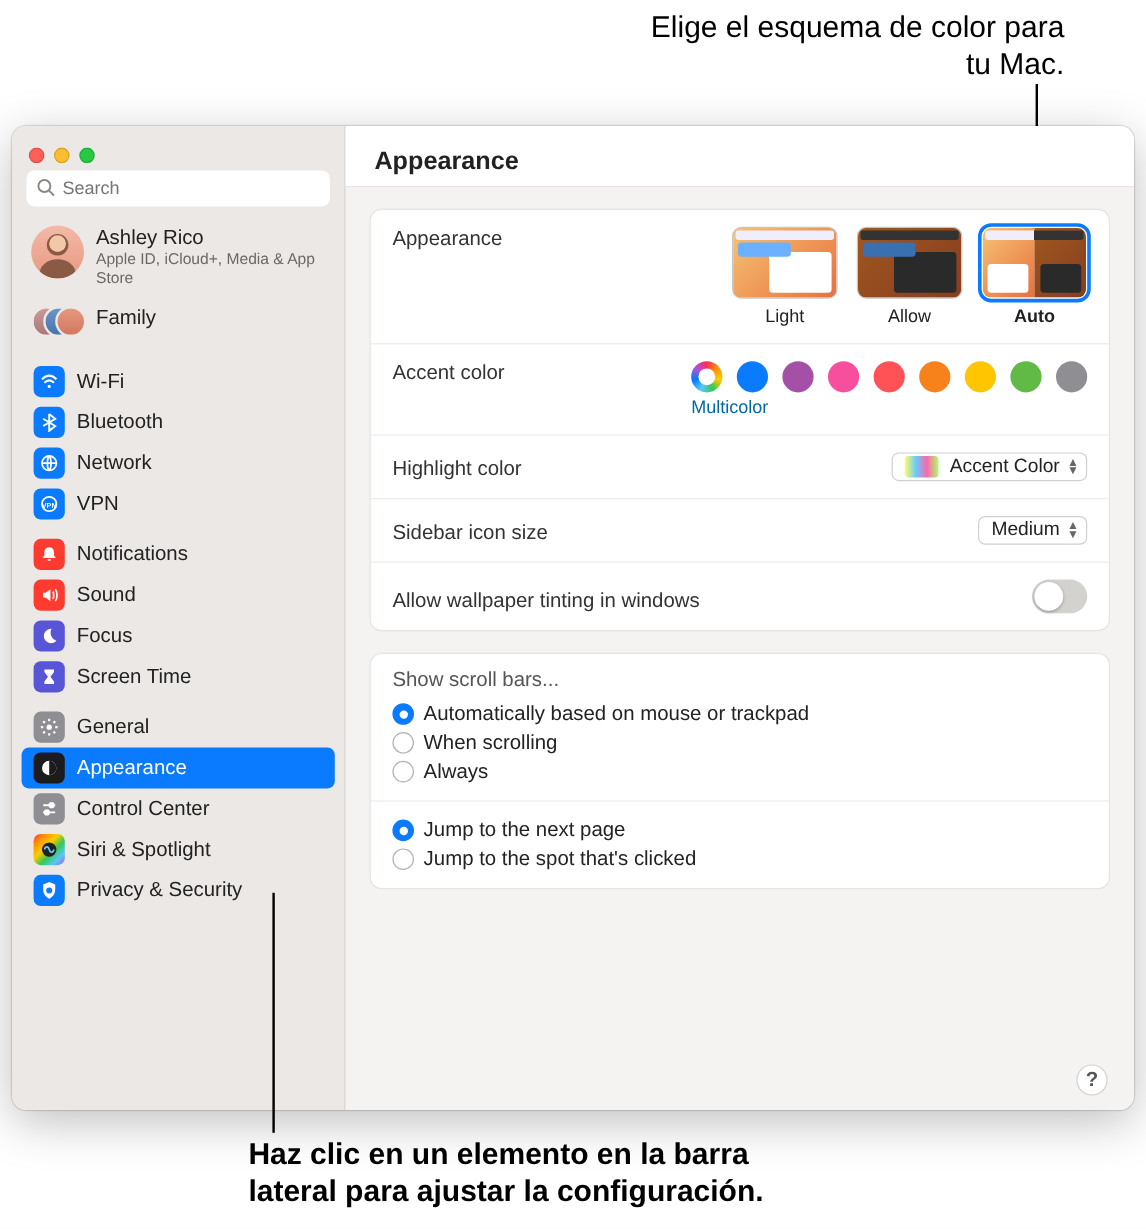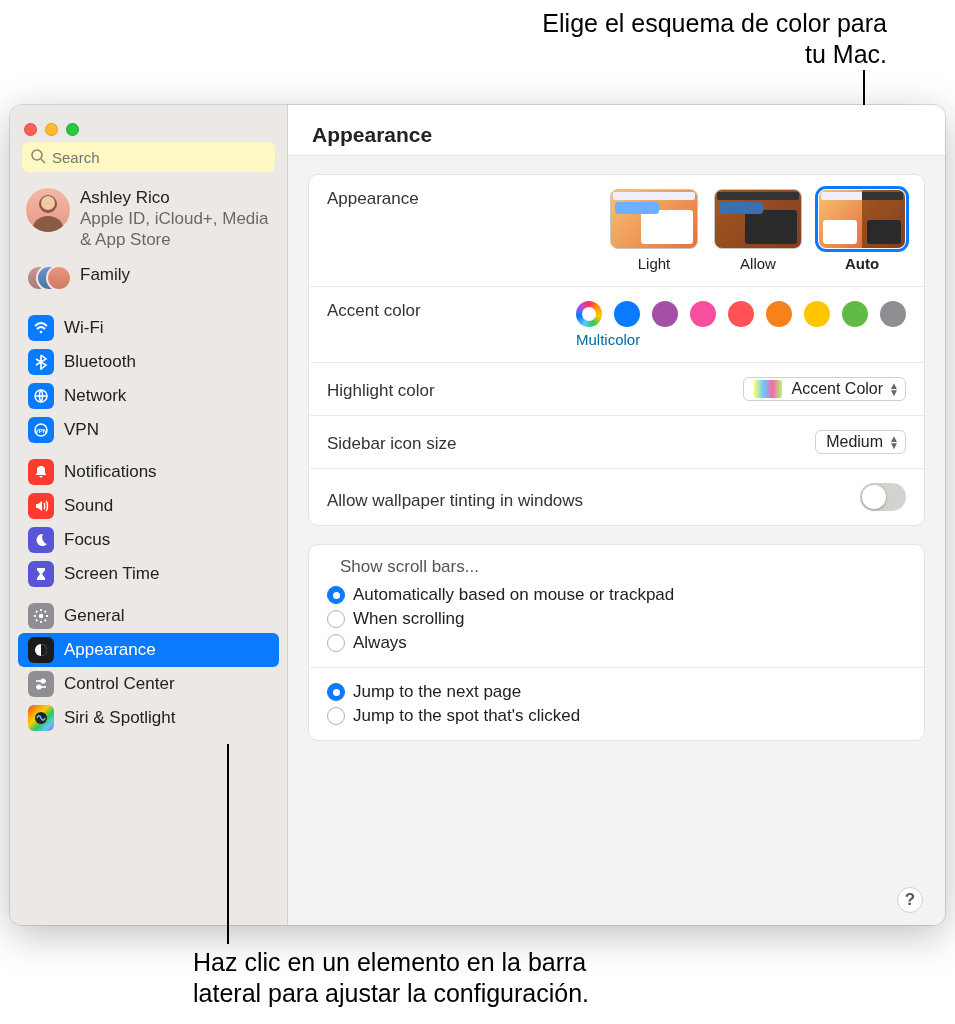--- a/index.html
+++ b/index.html
@@ -13,21 +13,21 @@
   font-size: 17px;
 }
 .callout {
   position: absolute;
   font-size: 25px;
   text-align: left;
   line-height: 1.25;
   color: #000;
 }
 .callout.top { text-align: right; right: 68px; top: 8px; width: 350px; }
-.callout.bottom { left: 193px; top: 947px; width: 460px; }
+.callout.bottom { left: 207px; top: 947px; width: 460px; font-weight: bold; }
 .callout-line { position: absolute; background: #000; }
 .callout-line.top-line { left: 863px; top: 70px; width: 1.5px; height: 125px; }
 .callout-line.bottom-line { left: 227px; top: 744px; width: 1.5px; height: 200px; }
 .window {
   position: absolute;
   left: 10px; top: 105px;
   width: 935px; height: 820px;
   background: #fff;
   border-radius: 12px;
   box-shadow: 0 10px 40px rgba(0,0,0,.25), 0 0 0 1px rgba(0,0,0,.12);
@@ -45,41 +45,41 @@
 .traffic {
   display: flex; gap: 8px; padding: 8px 14px 6px;
 }
 .traffic span { width: 13px; height: 13px; border-radius: 50%; }
 .t-red { background: #ff5f57; border: 0.5px solid rgba(0,0,0,.15);}
 .t-yel { background: #febc2e; border: 0.5px solid rgba(0,0,0,.15);}
 .t-grn { background: #28c840; border: 0.5px solid rgba(0,0,0,.15);}
 .search-wrap { padding: 0 12px 10px; }
 .search {
   width: 100%; height: 30px;
-  background: #fef9c3;
+  background: #ffffff;
   border: none; border-radius: 7px;
   padding: 0 10px 0 30px; font-size: 15px;
   color: #555;
 }
 .search-wrap { position: relative; }
 .search-icon { position: absolute; left: 20px; top: 6px; color: #8b8680; }
 .sidebar-scroll { overflow-y: auto; flex: 1; padding-bottom: 6px; }
 .account {
   display: flex; align-items: flex-start; gap: 10px;
   padding: 6px 16px 8px;
 }
 .avatar {
   width: 44px; height: 44px; border-radius: 50%;
   background: linear-gradient(#f4b9a8,#e89880);
   display:flex;align-items:center;justify-content:center;
   overflow:hidden; flex-shrink:0;
 }
 .avatar svg { width: 44px; height:44px; }
 .account-text .name { font-weight: 500; font-size: 17px; }
-.account-text .sub { font-size: 17px; color: #6b6965; line-height:1.25; }
+.account-text .sub { font-size: 13px; color: #6b6965; line-height:1.25; }
 .family-row {
   display:flex; gap:10px;
   padding: 6px 16px 14px;
 }
 .family-avatars {
   position: relative; width: 44px; height: 28px; flex-shrink:0;
 }
 .family-avatars span {
   position:absolute; width:26px; height:26px; border-radius:50%;
   border:2px solid #ebe8e5; top:0;
@@ -150,21 +150,21 @@
   border:1px solid #d2d0cd; border-radius:6px;
   padding:2px 6px 2px 10px; background:#fff; font-size:16px;
 }
 .popup .chev { font-size:10px; color:#666; line-height:0.7; display:flex;flex-direction:column; }
 .hl-swatch{width:28px;height:18px;border-radius:3px;background:linear-gradient(90deg,#ff6,#6cf,#f6a,#af6);margin-right:4px;}
 .switch {
   width:46px;height:28px;border-radius:14px;background:#d4d2cf;position:relative;
 }
 .switch::after{content:"";position:absolute;width:24px;height:24px;border-radius:50%;background:#fff;top:2px;left:2px;box-shadow:0 1px 3px rgba(0,0,0,.3);}
 .radio-group { padding: 12px 18px; }
-.rg-title { color:#555; margin-bottom:6px; font-size:17px;margin-left:13px;}
+.rg-title { color:#555; margin-bottom:6px; font-size:17px;}
 .radio-opt { display:flex; align-items:center; gap:8px; padding:2px 0; font-size:17px;}
 .radio {
   width:18px;height:18px;border-radius:50%;border:1.5px solid #b4b2af;background:#fff;flex-shrink:0;
   display:flex;align-items:center;justify-content:center;
 }
 .radio.checked{border-color:#0a7bff;background:#0a7bff;}
 .radio.checked::after{content:"";width:7px;height:7px;border-radius:50%;background:#fff;}
 .help-btn {
   width:26px;height:26px;border-radius:50%;border:1px solid #d2d0cd;background:#fff;
   color:#555;font-weight:600;display:flex;align-items:center;justify-content:center;
@@ -328,20 +328,29 @@
             </div>
             <div class="side-item">
               <div class="side-icon ic-rainbow">
                 <svg width="16" height="16" viewBox="0 0 16 16">
                   <circle cx="8" cy="8" r="6" fill="#222"></circle>
                   <path d="M4 8c1-3 3-3 4 0s3 3 4 0" stroke="#6cf" stroke-width="1.4" fill="none"></path>
                 </svg>
               </div>
               <span>Siri &amp; Spotlight</span>
             </div>
+            <div class="side-item">
+              <div class="side-icon ic-blue">
+                <svg width="16" height="16" viewBox="0 0 16 16" fill="white">
+                  <path d="M8 1 3 3v4c0 4 2 6 5 8 3-2 5-4 5-8V3z"></path>
+                  <circle cx="8" cy="8" r="2.5" fill="#0a7bff"></circle>
+                </svg>
+              </div>
+              <span>Privacy &amp; Security</span>
+            </div>
           </div>
         </div>
     </div>
   </div>
 
   <div class="content">
     <div class="content-header">Appearance</div>
     <div class="content-body">
 
       <div class="panel">

